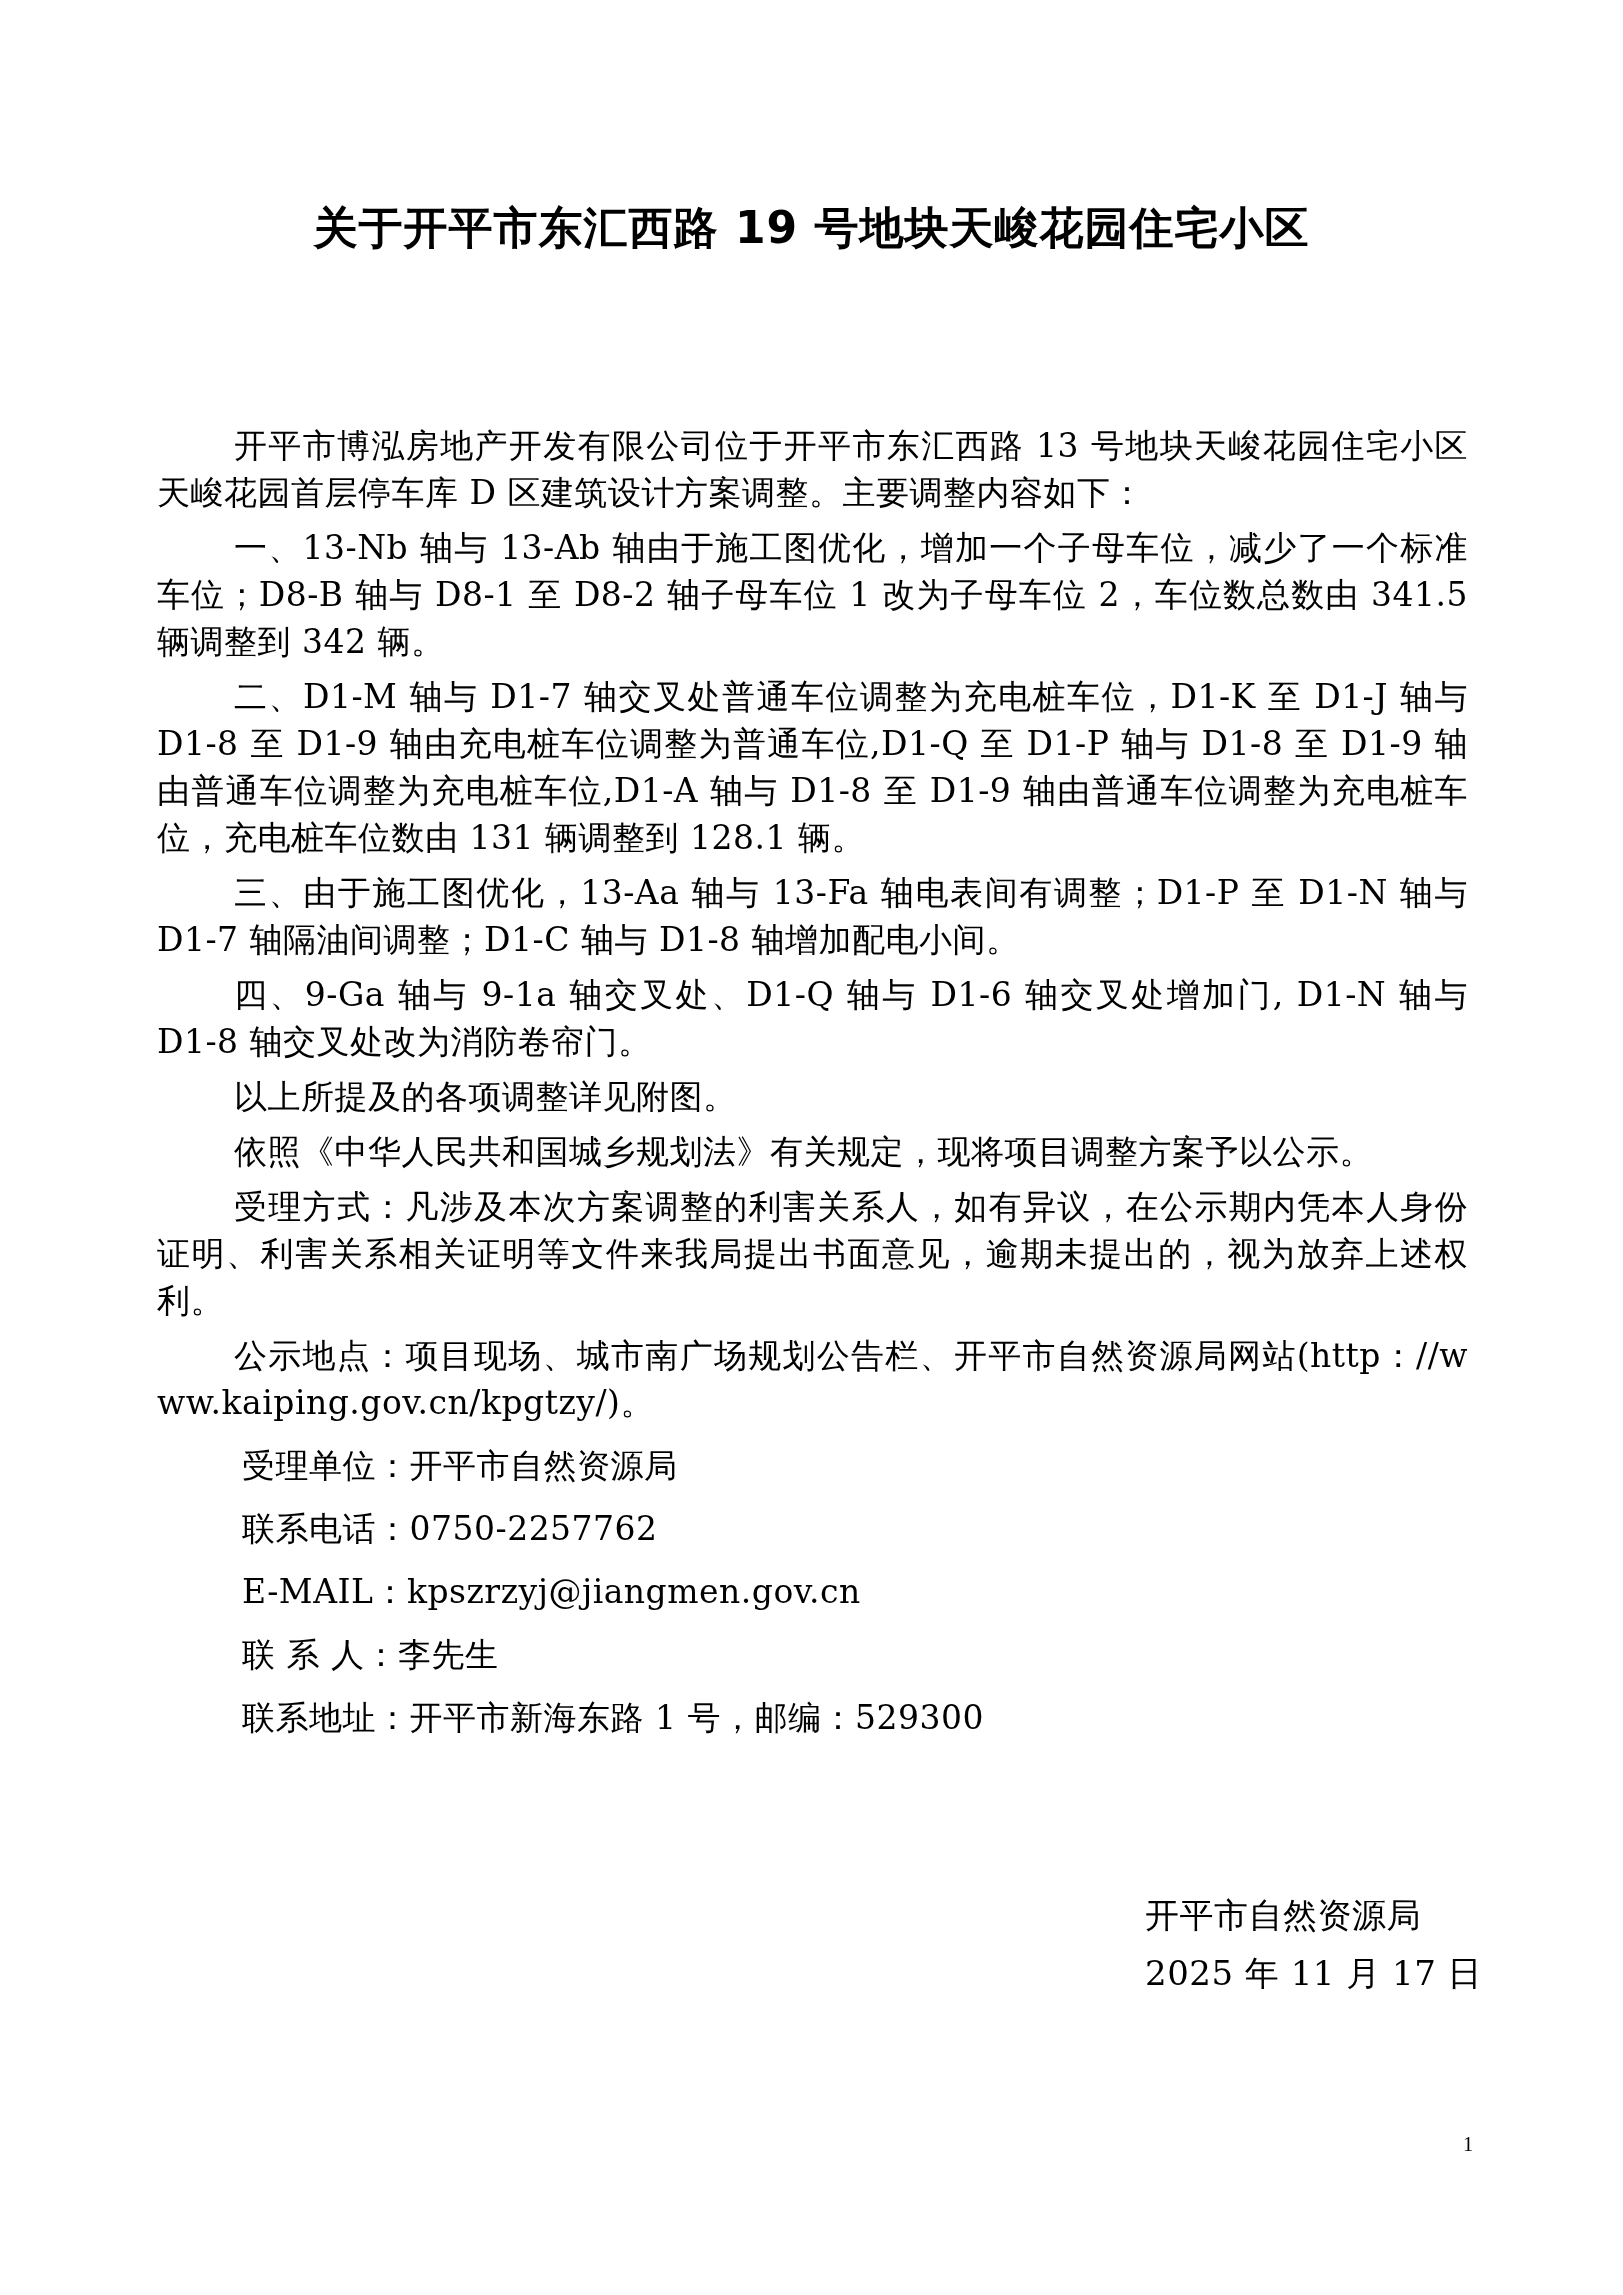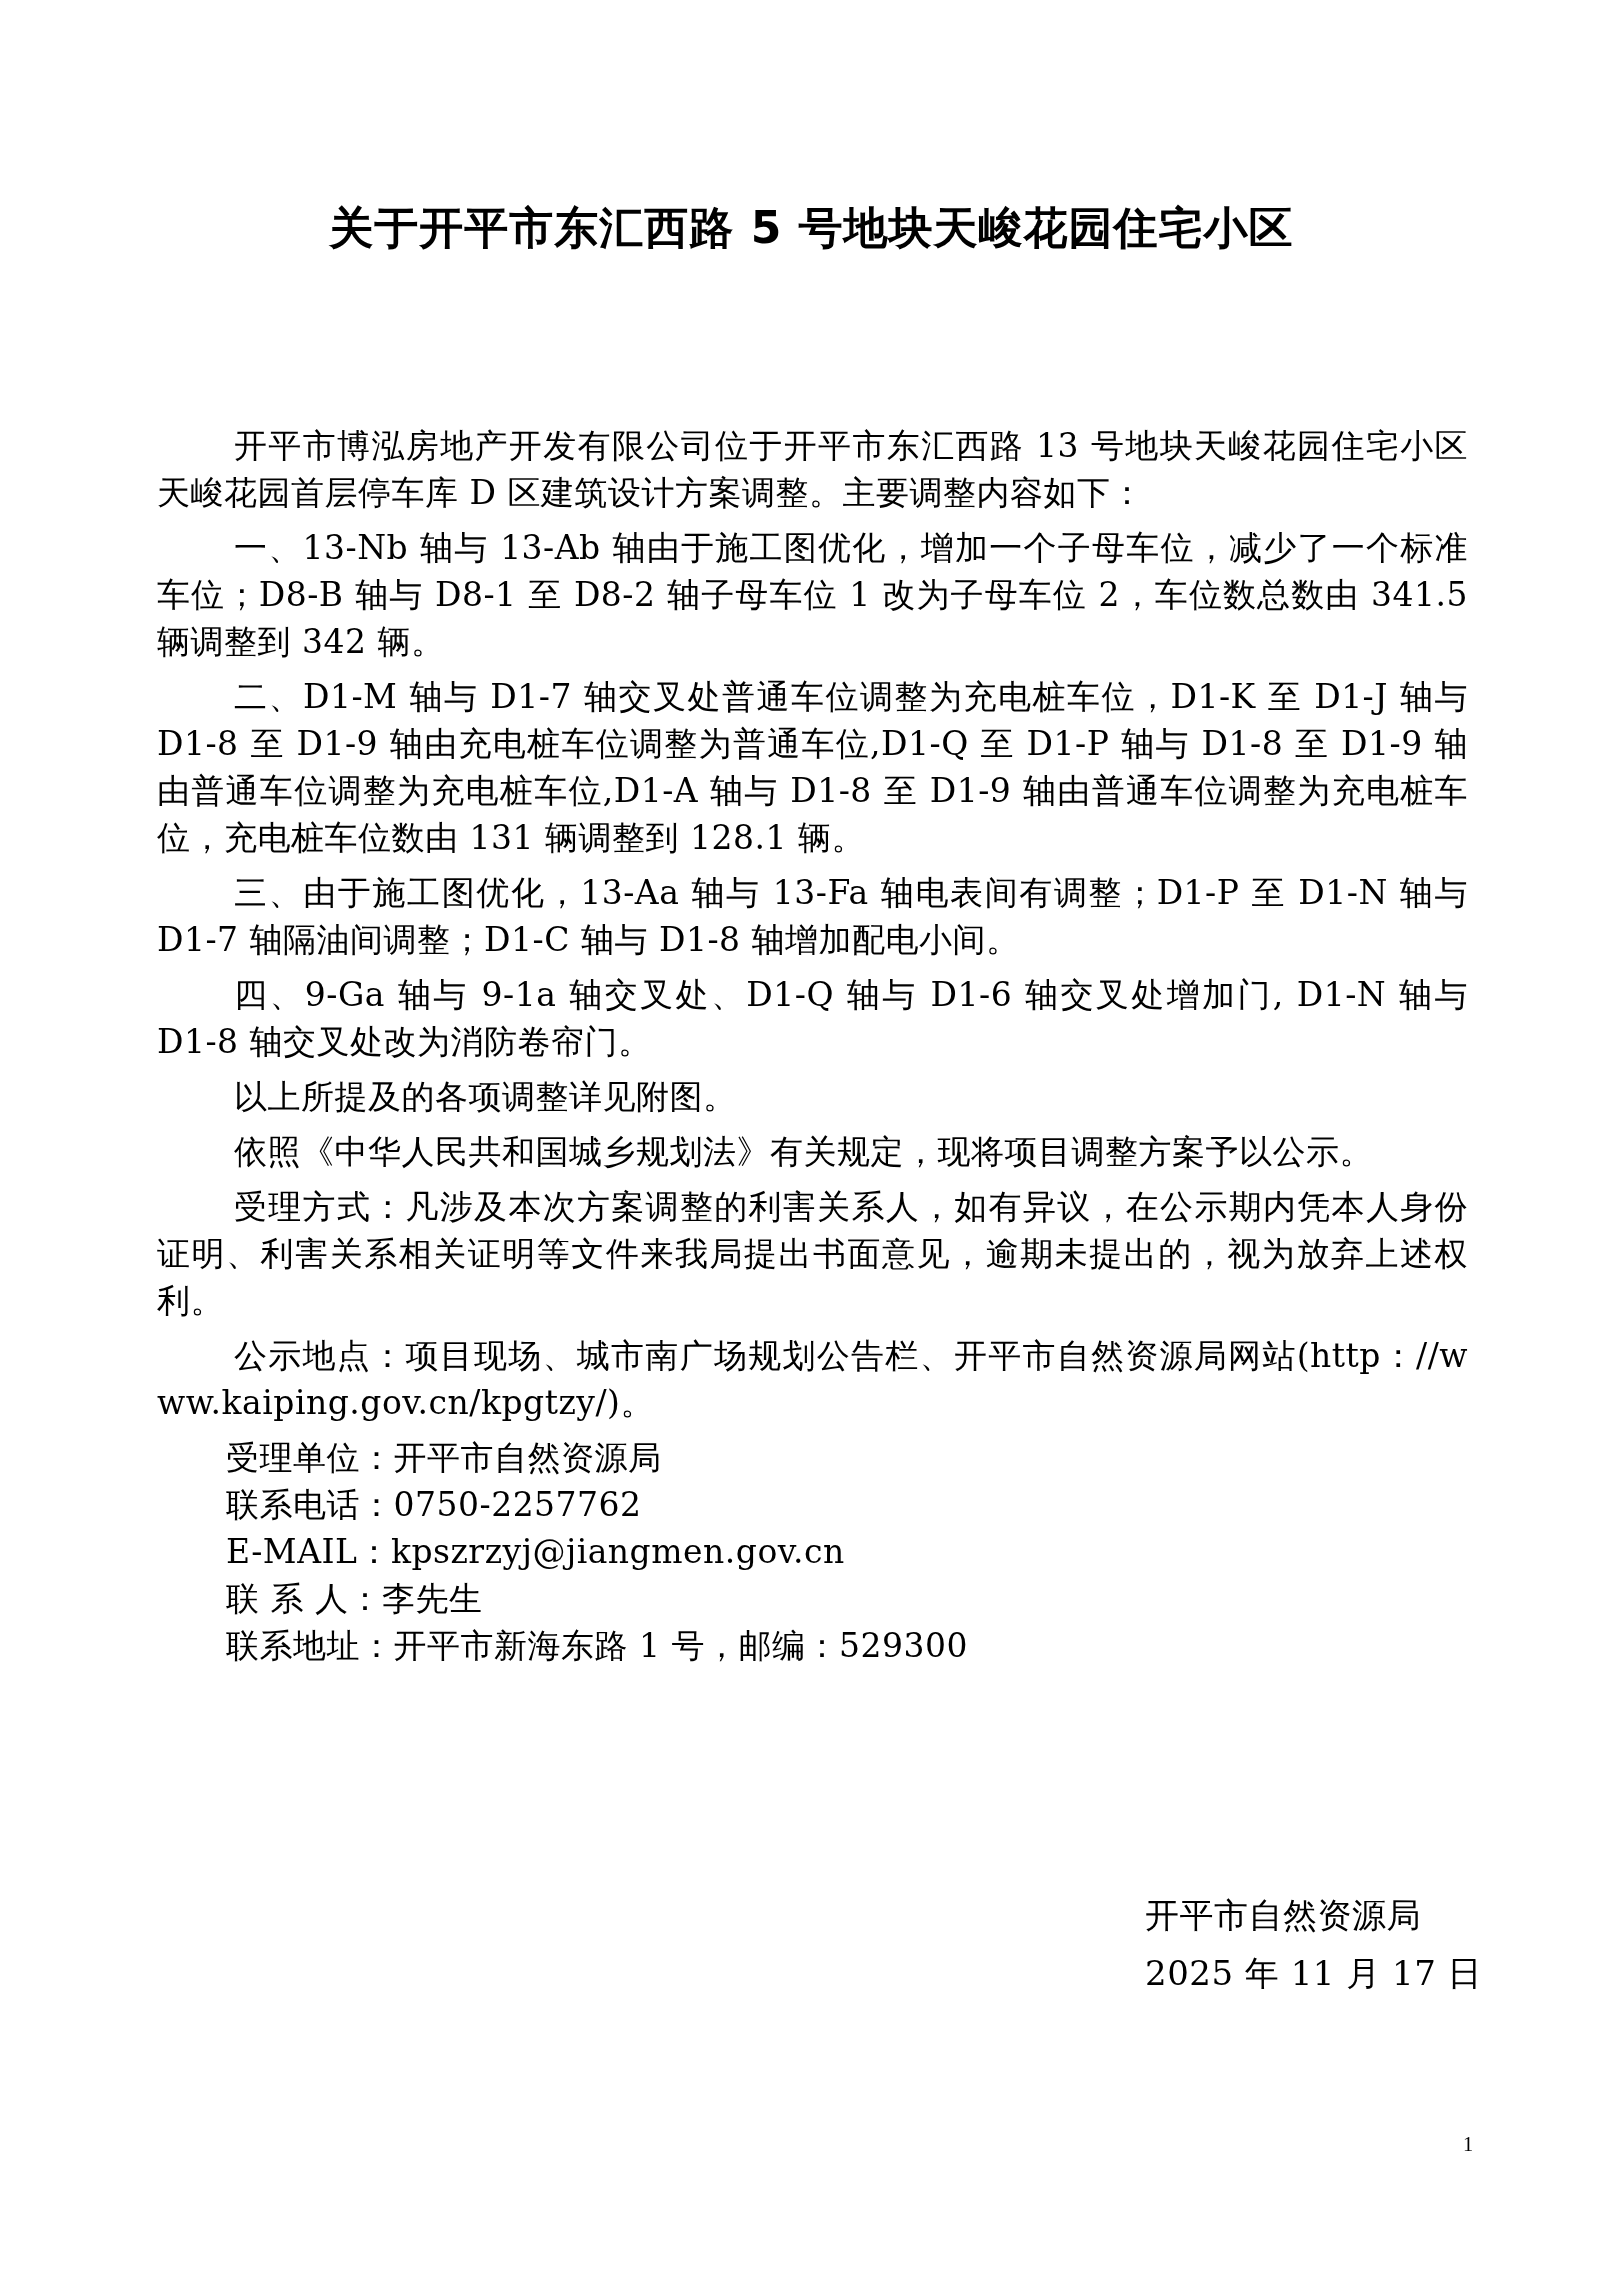--- a/index.html
+++ b/index.html
@@ -47,21 +47,21 @@
       letter-spacing: 0.5px;
       text-align: justify;
     }
     .para {
       margin: 8px;
       text-indent: 77px;
       text-align: justify;
       text-align-last: left;
     }
     .para.noindent-wrap { word-break: break-all; }
-    .contact { margin: 0; text-indent: 77px; white-space: nowrap; }
+    .contact { margin: 16px; text-indent: 77px; white-space: nowrap; }
 
     .signature {
       position: absolute;
       left: 1145px;
       top: 1886px;
       font-size: 34px;
       line-height: 58px;
       letter-spacing: 0.5px;
       white-space: nowrap;
     }
@@ -72,21 +72,21 @@
       font-family: "Liberation Serif", serif;
       font-size: 20.4px;
       line-height: 20.4px;
     }
   </style>
 </head>
 <body>
 
 <div class="page">
 
-  <div class="title l1">关于开平市东汇西路 5 号地块天峻花园住宅小区</div>
+  <div class="title l1">关于开平市东汇西路 19 号地块天峻花园住宅小区</div>
 
   <div class="body-text">
     <p class="para">开平市博泓房地产开发有限公司位于开平市东汇西路 13 号地块天峻花园住宅小区天峻花园首层停车库 D 区建筑设计方案调整。主要调整内容如下：</p>
     <p class="para">一、13-Nb 轴与 13-Ab 轴由于施工图优化，增加一个子母车位，减少了一个标准车位；D8-B 轴与 D8-1 至 D8-2 轴子母车位 1 改为子母车位 2，车位数总数由 341.5 辆调整到 342 辆。</p>
     <p class="para">二、D1-M 轴与 D1-7 轴交叉处普通车位调整为充电桩车位，D1-K 至 D1-J 轴与 D1-8 至 D1-9 轴由充电桩车位调整为普通车位,D1-Q 至 D1-P 轴与 D1-8 至 D1-9 轴由普通车位调整为充电桩车位,D1-A 轴与 D1-8 至 D1-9 轴由普通车位调整为充电桩车位，充电桩车位数由 131 辆调整到 128.1 辆。</p>
     <p class="para">三、由于施工图优化，13-Aa 轴与 13-Fa 轴电表间有调整；D1-P 至 D1-N 轴与 D1-7 轴隔油间调整；D1-C 轴与 D1-8 轴增加配电小间。</p>
     <p class="para">四、9-Ga 轴与 9-1a 轴交叉处、D1-Q 轴与 D1-6 轴交叉处增加门, D1-N 轴与 D1-8 轴交叉处改为消防卷帘门。</p>
     <p class="para">以上所提及的各项调整详见附图。</p>
     <p class="para">依照《中华人民共和国城乡规划法》有关规定，现将项目调整方案予以公示。</p>
     <p class="para">受理方式：凡涉及本次方案调整的利害关系人，如有异议，在公示期内凭本人身份证明、利害关系相关证明等文件来我局提出书面意见，逾期未提出的，视为放弃上述权利。</p>

